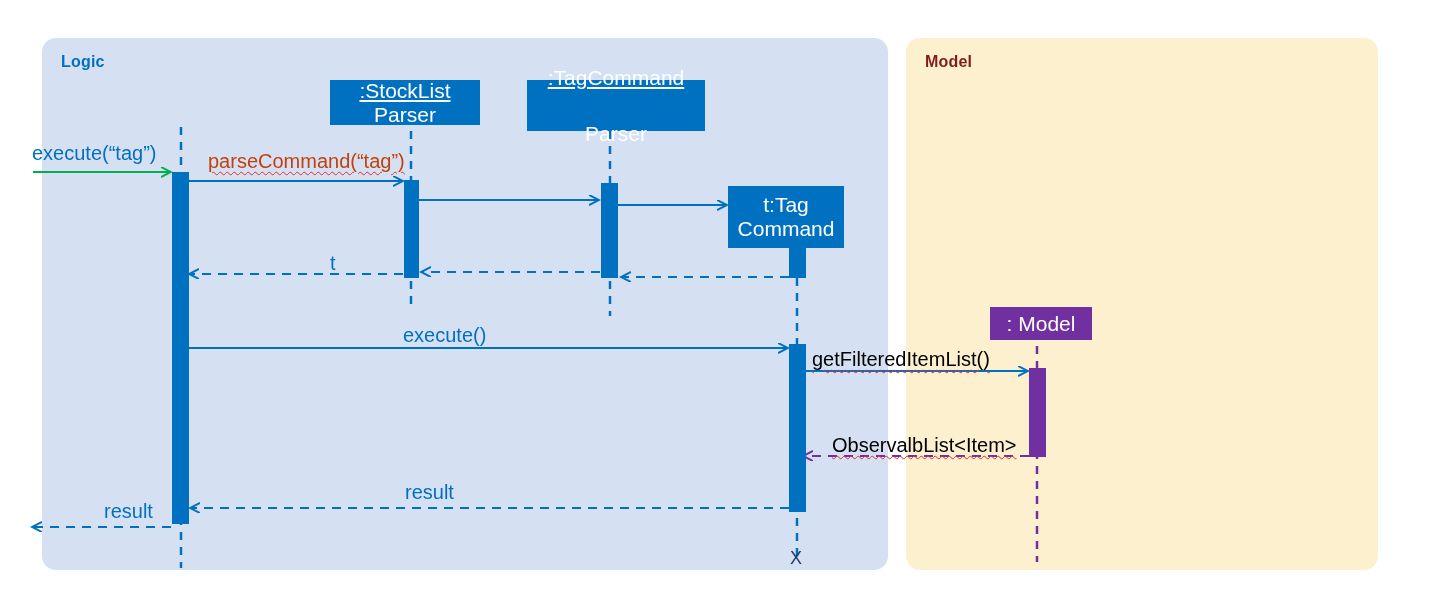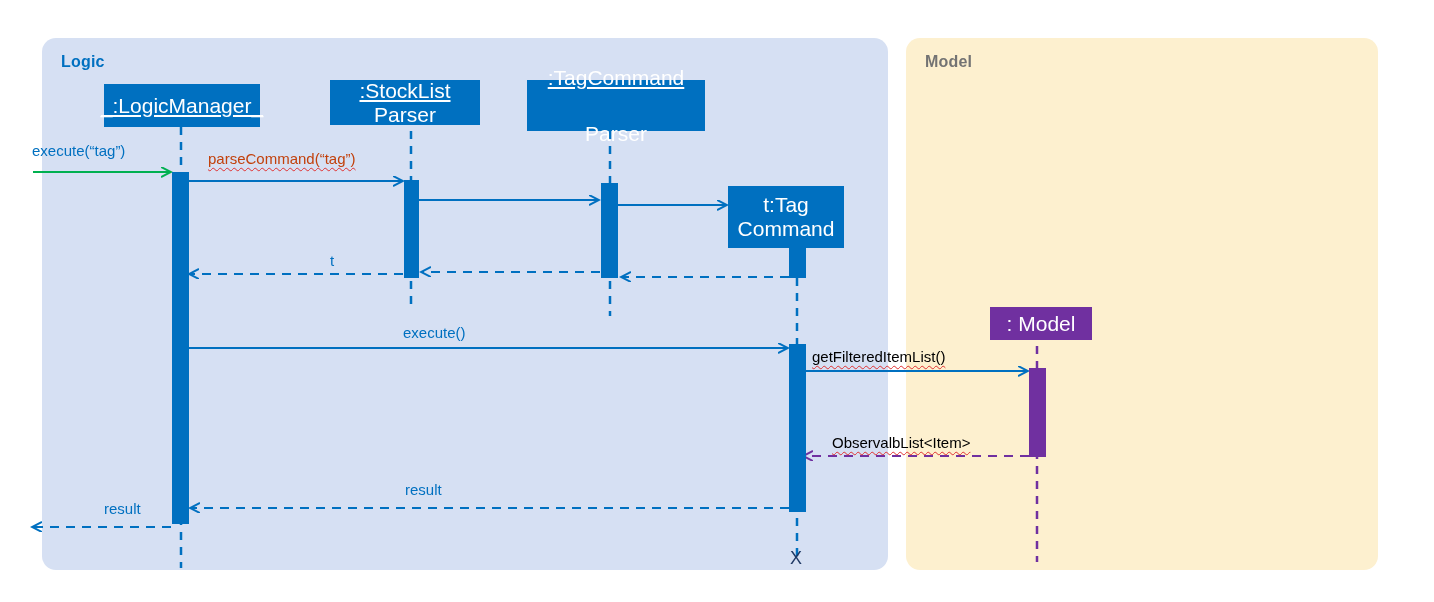--- a/index.html
+++ b/index.html
@@ -49,21 +49,21 @@
   }
   .lifeline-box .ul {
     text-decoration: underline;
     text-underline-offset: 2px;
   }
   .activation {
     position: absolute;
   }
   .msg-label {
     position: absolute;
-    font-size: 15px;
+    font-size: 20px;
     white-space: nowrap;
   }
   .msg-label.red-underline {
     text-decoration: underline;
     text-decoration-style: wavy;
     text-decoration-color: #e03030;
     text-decoration-thickness: 1px;
     text-underline-offset: 3px;
   }
   .destroy-x {
@@ -80,21 +80,21 @@
     pointer-events: none;
   }
 </style>
 </head>
 <body>
 
 <div id="diagram">
     <div class="panel" style="left: 42px; top: 38px; width: 846px; height: 532px; background: rgb(214, 224, 243);"></div>
     <div class="panel-label" style="left: 61px; top: 53px; color: rgb(0, 112, 192);">Logic</div>
     <div class="panel" style="left: 906px; top: 38px; width: 472px; height: 532px; background: rgb(253, 240, 207);"></div>
-    <div class="panel-label" style="left: 925px; top: 53px; color: #737373;">Model</div>
+    <div class="panel-label" style="left: 925px; top: 53px; color: #7f1d1d;">Model</div>
     <svg class="overlay" viewBox="0 0 1434 602">
       <defs>
         <marker id="m-o00b050" markerWidth="12" markerHeight="12" refX="9" refY="5" orient="auto" markerUnits="userSpaceOnUse">
           <path d="M0,0 L10,5 L0,10" fill="none" stroke="#00b050" stroke-width="2"></path>
         </marker>
         <marker id="m-o0070c0" markerWidth="12" markerHeight="12" refX="9" refY="5" orient="auto" markerUnits="userSpaceOnUse">
           <path d="M0,0 L10,5 L0,10" fill="none" stroke="#0070c0" stroke-width="2"></path>
         </marker>
         <marker id="m-o7030a0" markerWidth="12" markerHeight="12" refX="9" refY="5" orient="auto" markerUnits="userSpaceOnUse">
           <path d="M0,0 L10,5 L0,10" fill="none" stroke="#7030a0" stroke-width="2"></path>
@@ -117,23 +117,20 @@
       <line x1="1029" x2="804" y1="456" y2="456" stroke="#7030a0" stroke-width="2.2" stroke-dasharray="9 7" marker-end="url(#m-o7030a0)"></line>
       <line x1="789" x2="191" y1="508" y2="508" stroke="#0070c0" stroke-width="2.2" stroke-dasharray="9 7" marker-end="url(#m-o0070c0)"></line>
       <line x1="171" x2="33" y1="527" y2="527" stroke="#0070c0" stroke-width="2.2" stroke-dasharray="9 7" marker-end="url(#m-o0070c0)"></line>
     </svg>
     <div class="activation" style="left: 172px; top: 172px; width: 17px; height: 352px; background: rgb(0, 112, 192);"></div>
     <div class="activation" style="left: 404px; top: 180px; width: 15px; height: 98px; background: rgb(0, 112, 192);"></div>
     <div class="activation" style="left: 601px; top: 183px; width: 17px; height: 95px; background: rgb(0, 112, 192);"></div>
     <div class="activation" style="left: 789px; top: 248px; width: 17px; height: 30px; background: rgb(0, 112, 192);"></div>
     <div class="activation" style="left: 789px; top: 344px; width: 17px; height: 168px; background: rgb(0, 112, 192);"></div>
     <div class="activation" style="left: 1029px; top: 368px; width: 17px; height: 89px; background: rgb(112, 48, 160);"></div>
-    <div class="lifeline-box" style="left: 104px; top: 84px; width: 156px; height: 43px; background: rgb(0, 112, 192);">
-      <span class="ln ul">_:LogicManager_</span>
-    </div>
     <div class="lifeline-box" style="left: 330px; top: 80px; width: 150px; height: 45px; background: rgb(0, 112, 192);">
       <span class="ln ul">:StockList</span>
       <span class="ln">Parser</span>
     </div>
     <div class="lifeline-box" style="left: 527px; top: 80px; width: 178px; height: 51px; background: rgb(0, 112, 192); gap: 32px;">
       <span class="ln ul">:TagCommand</span>
       <span class="ln">Parser</span>
     </div>
     <div class="lifeline-box" style="left: 728px; top: 186px; width: 116px; height: 62px; background: rgb(0, 112, 192);">
       <span class="ln">t:Tag</span>

